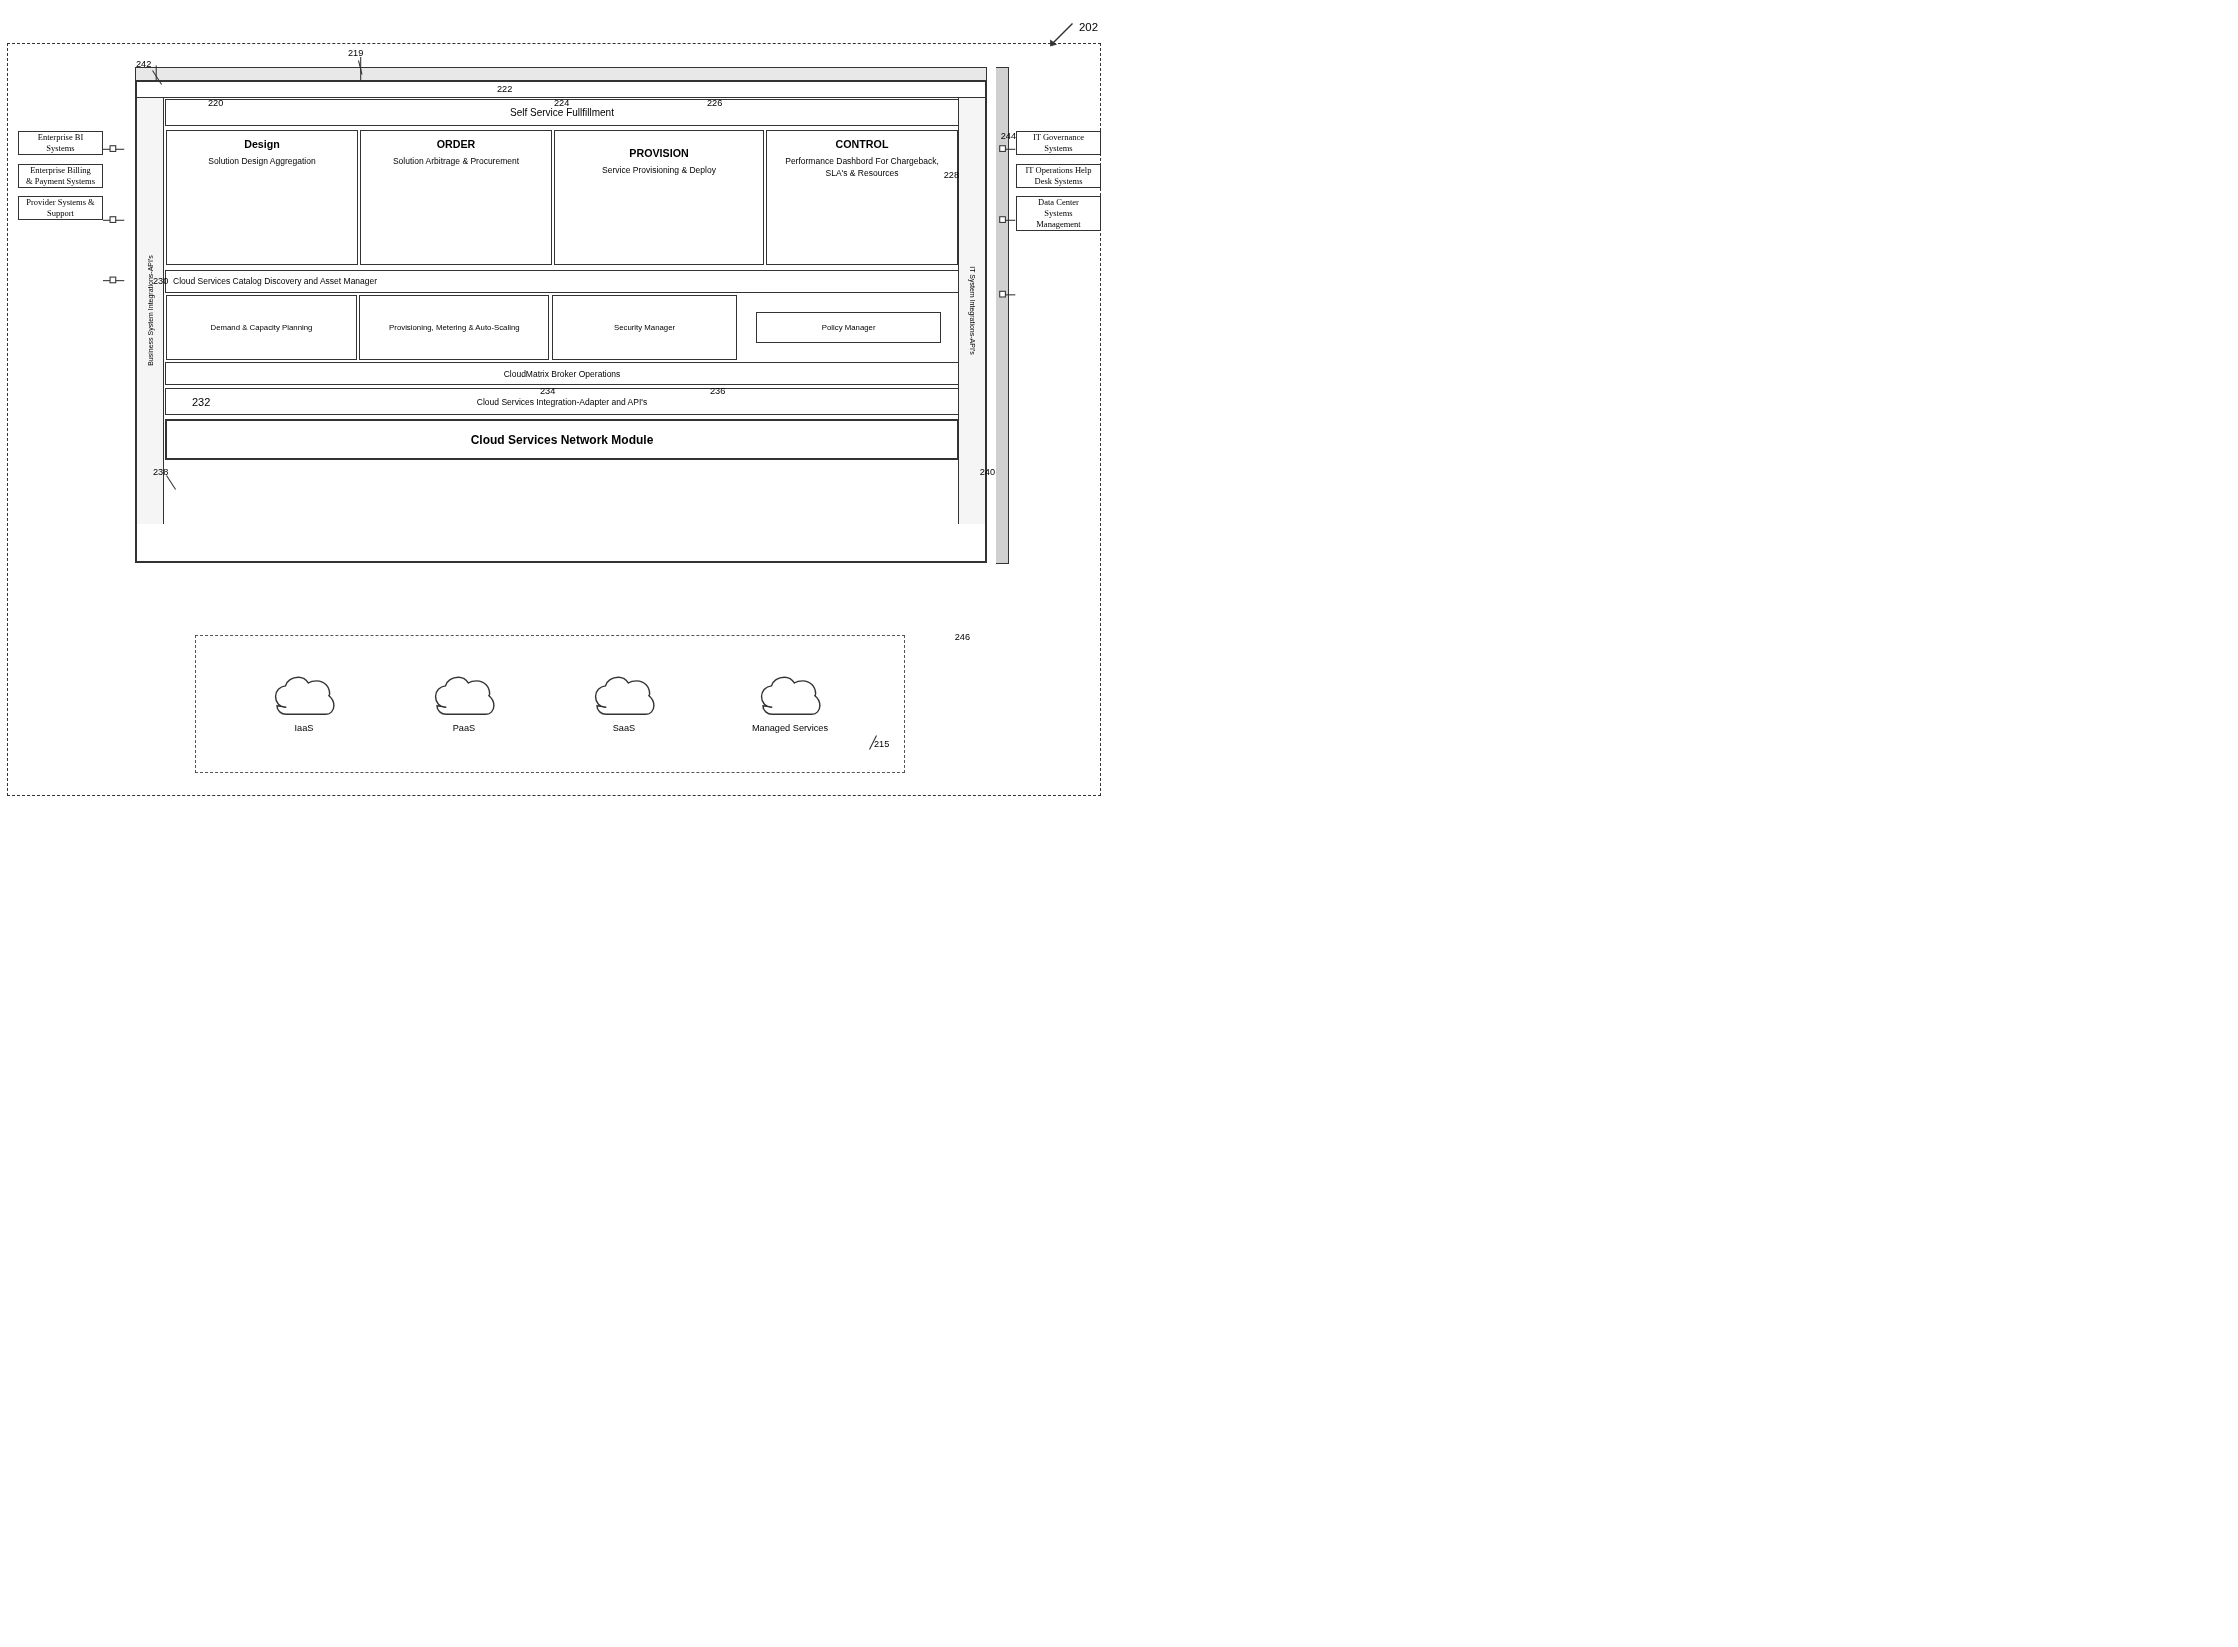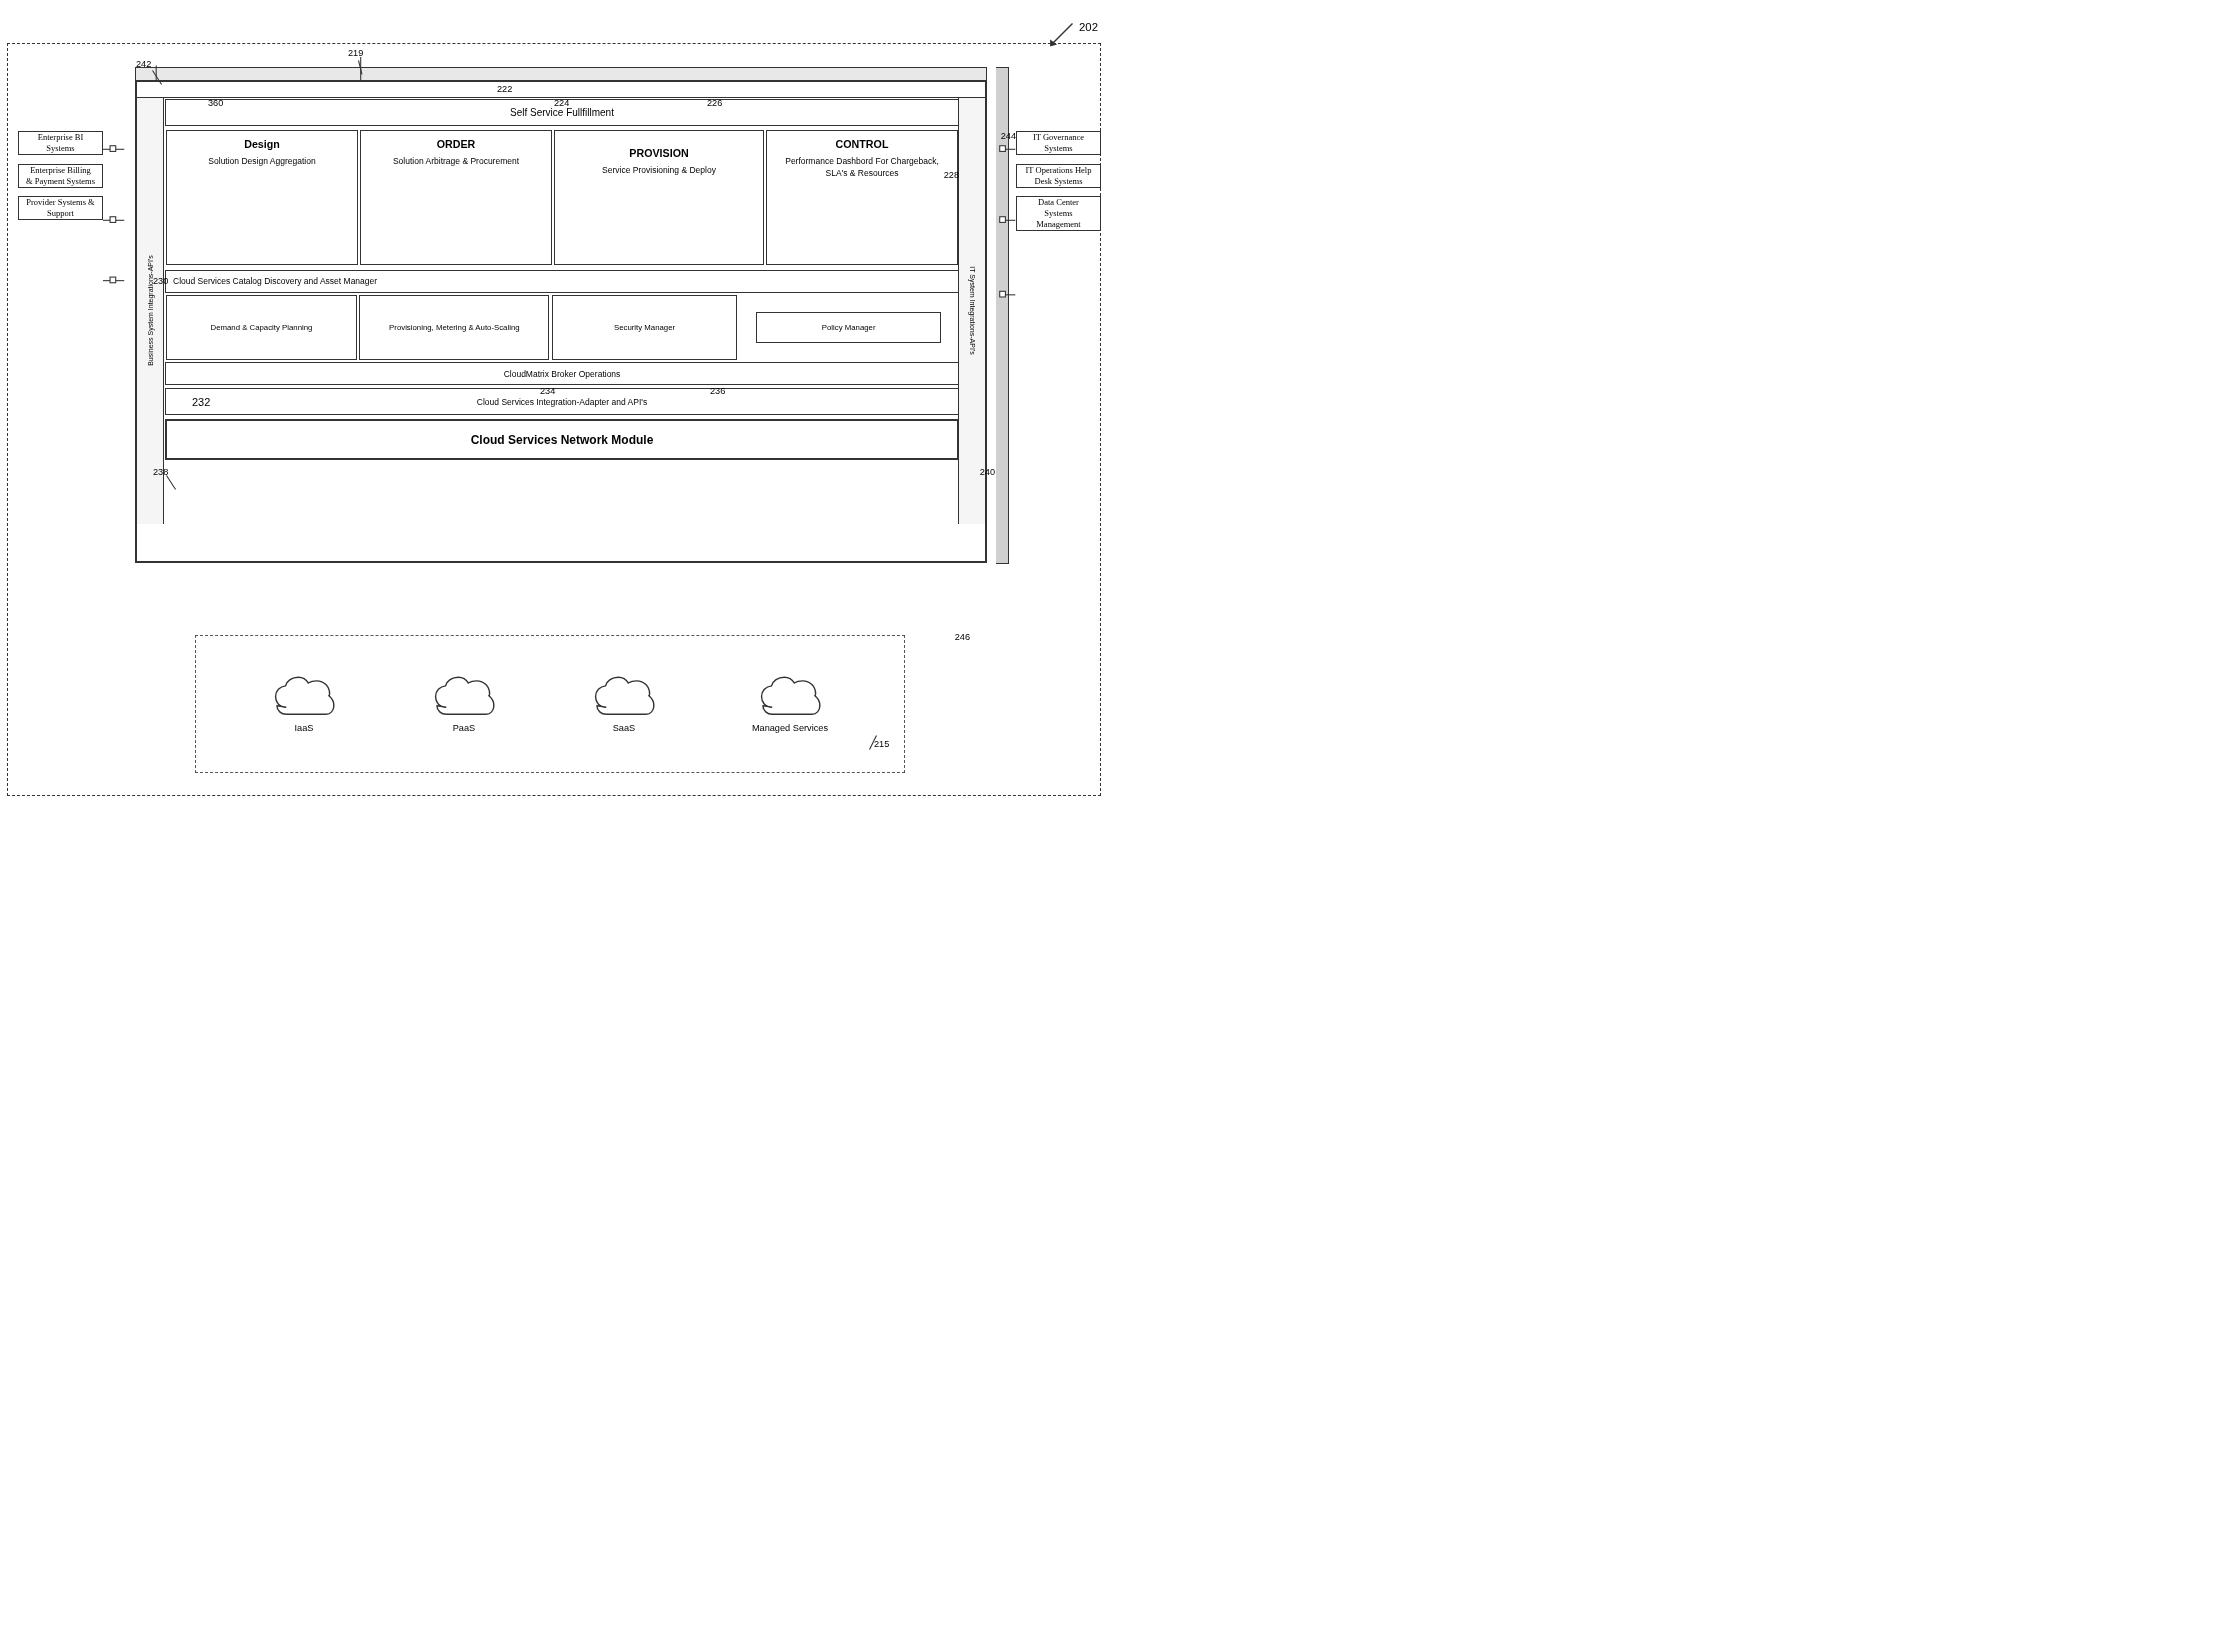--- a/index.html
+++ b/index.html
@@ -207,21 +207,21 @@
     <line x1="5" y1="5" x2="18" y2="25" stroke="#333" stroke-width="1.5"></line>
   </svg>
 
   <div style="position:absolute;top:48px;left:348px;font-size:9.2px;font-family:Arial,sans-serif;">219</div>
   <svg style="position:absolute;top:57px;left:355px;width:14px;height:21px;" viewBox="0 0 20 30" width="14" height="21">
     <line x1="5" y1="5" x2="10" y2="25" stroke="#333" stroke-width="1.5"></line>
   </svg>
 
   <div style="position:absolute;top:84px;left:497px;font-size:9.2px;font-family:Arial,sans-serif;">222</div>
 
-  <div style="position:absolute;top:98px;left:208px;font-size:9.2px;font-family:Arial,sans-serif;">360</div>
+  <div style="position:absolute;top:98px;left:208px;font-size:9.2px;font-family:Arial,sans-serif;">220</div>
 
   <div style="position:absolute;top:98px;left:554px;font-size:9.2px;font-family:Arial,sans-serif;">224</div>
 
   <div style="position:absolute;top:98px;left:707px;font-size:9.2px;font-family:Arial,sans-serif;">226</div>
 
   <div style="position:absolute;top:170px;right:160px;font-size:9.2px;font-family:Arial,sans-serif;">228</div>
 
   <div style="position:absolute;top:276px;left:153px;font-size:9.2px;font-family:Arial,sans-serif;">230</div>
 
   <div style="position:absolute;top:396px;left:192px;font-size:11px;font-family:Arial,sans-serif;text-align:center;">232</div>

